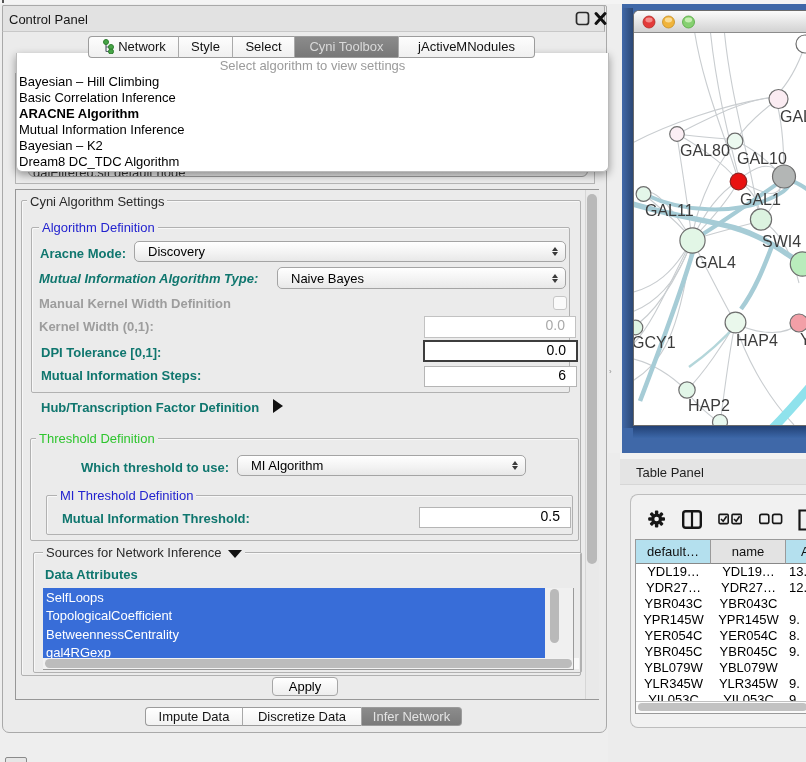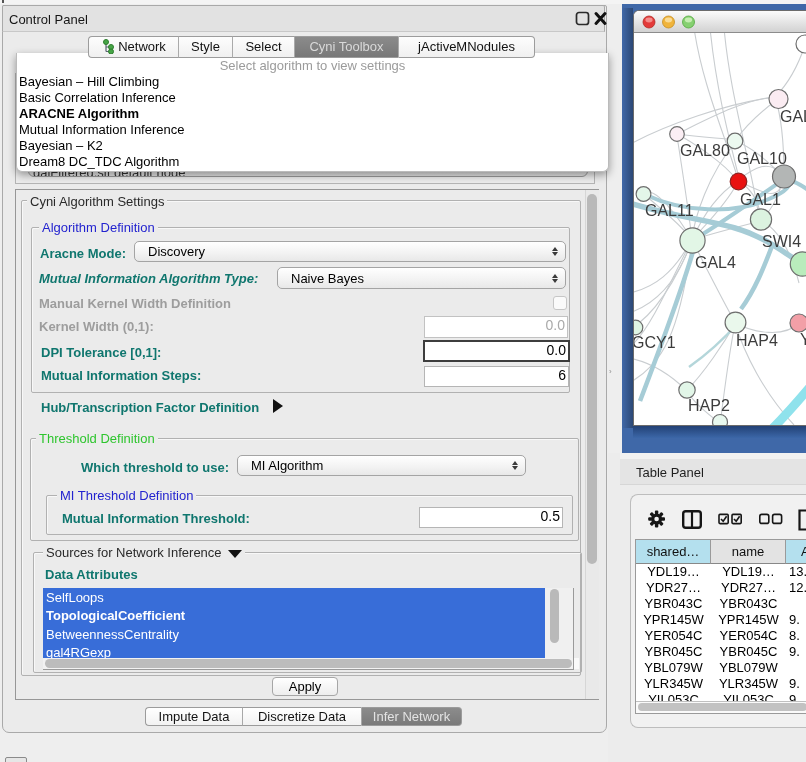--- a/index.html
+++ b/index.html
@@ -10,21 +10,21 @@
   .lbl{position:absolute;font-size:13px;color:#0f766e;white-space:nowrap;}
   .dis{color:#9d9d9d;font-weight:bold;}
   .combo{position:absolute;border:1px solid #a4a4a4;border-radius:5px;
      background:linear-gradient(#ffffff,#f2f2f2 60%,#e8e8e8);
      font-size:13px;color:#000;}
   .combo .ar{position:absolute;right:7px;top:0;bottom:0;display:flex;flex-direction:column;justify-content:center;gap:1px;}
   .combo .ar i{display:block;width:0;height:0;border-left:3px solid transparent;border-right:3px solid transparent;}
   .combo .ar i.up{border-bottom:4.5px solid #3a3a3a;}
   .combo .ar i.dn{border-top:4.5px solid #3a3a3a;}
   .tf{position:absolute;background:#fff;border:1px solid #b5b5b5;
-      font-size:14px;text-align:right;padding-right:2px;color:#000;}
+      font-size:14px;text-align:right;padding-right:10px;color:#000;}
   .fs{position:absolute;border:1px solid #b1b1b1;border-radius:2px;
       box-shadow:inset 1px 1px 0 rgba(255,255,255,.65);}
   .fslbl{position:absolute;font-size:13px;background:#ebebeb;padding:0 3px;white-space:nowrap;}
 </style>
 </head>
 <body>
 
 <div class="abs" style="left:0;top:0;width:806px;height:4px;background:#f4f4f4;"></div>
 <div class="abs" id="desktop" style="left:622px;top:4px;width:184px;height:449px;background:#3f68a8;"></div>
 <div class="abs" style="left:622px;top:8px;width:11px;height:420px;background:linear-gradient(90deg,#4068a8,#2c4875);"></div>
@@ -166,21 +166,21 @@
       <rect x="118.8" y="11.4" width="9" height="9" rx="2"></rect>
       <rect x="131.6" y="11.4" width="9" height="9" rx="2"></rect>
     </g>
 
     <path d="M 158.5 7.5 L 166.5 7.5 L 171.5 12.5 L 171.5 26.5 L 158.5 26.5 Z" fill="none" stroke="#161616" stroke-width="2.2"></path>
     <path d="M 166.5 7.5 L 166.5 12.5 L 171.5 12.5" fill="none" stroke="#161616" stroke-width="1.4"></path>
   </svg>
 </div>
 
 <div class="abs" id="ttable" style="left:635px;top:539px;width:171px;height:173px;border:1px solid #9a9a9a;border-right:none;background:#fff;overflow:hidden;">
-    <div style="position:absolute;left:0px;top:0;width:75px;height:24px;box-sizing:border-box;background:#b4e0ee;border-right:1px solid #9a9a9a;border-bottom:1px solid #888;font-size:13px;text-align:center;line-height:24px;color:#111;">shared…</div>
+    <div style="position:absolute;left:0px;top:0;width:75px;height:24px;box-sizing:border-box;background:#b4e0ee;border-right:1px solid #9a9a9a;border-bottom:1px solid #888;font-size:13px;text-align:center;line-height:24px;color:#111;">default…</div>
     <div style="position:absolute;left:75px;top:0;width:75px;height:24px;box-sizing:border-box;background:#e3e3e3;border-right:1px solid #9a9a9a;border-bottom:1px solid #888;font-size:13px;text-align:center;line-height:24px;color:#111;">name</div>
     <div style="position:absolute;left:150px;top:0;width:60px;height:24px;box-sizing:border-box;background:#b4e0ee;border-right:1px solid #9a9a9a;border-bottom:1px solid #888;font-size:13px;text-align:center;line-height:24px;color:#111;"></div>
     <div style="position:absolute;left:0;top:24px;width:75px;height:16px;font-size:13px;text-align:center;line-height:16px;">YDL19…</div>
     <div style="position:absolute;left:75px;top:24px;width:75px;height:16px;font-size:13px;text-align:center;line-height:16px;">YDL19…</div>
     <div style="position:absolute;left:153px;top:24px;width:60px;height:16px;font-size:13px;line-height:16px;">13.9</div>
     <div style="position:absolute;left:0;top:40px;width:75px;height:16px;font-size:13px;text-align:center;line-height:16px;">YDR27…</div>
     <div style="position:absolute;left:75px;top:40px;width:75px;height:16px;font-size:13px;text-align:center;line-height:16px;">YDR27…</div>
     <div style="position:absolute;left:153px;top:40px;width:60px;height:16px;font-size:13px;line-height:16px;">12.6</div>
     <div style="position:absolute;left:0;top:56px;width:75px;height:16px;font-size:13px;text-align:center;line-height:16px;">YBR043C</div>
     <div style="position:absolute;left:75px;top:56px;width:75px;height:16px;font-size:13px;text-align:center;line-height:16px;">YBR043C</div>
@@ -289,21 +289,21 @@
 <div class="fslbl" style="left:57px;top:488px;color:#2323cf;">MI Threshold Definition</div>
 <div class="lbl b" style="left:62px;top:511px;">Mutual Information Threshold:</div>
 <div class="tf" style="left:419px;top:507px;width:140px;height:19px;">0.5</div>
 
 <div class="fs" style="left:33px;top:552px;width:547px;height:119px;"></div>
 <div class="fslbl" style="left:43px;top:545px;color:#2a2a2a;">Sources for Network Inference <span style="display:inline-block;width:0;height:0;border-left:7px solid transparent;border-right:7px solid transparent;border-top:8px solid #111;vertical-align:middle;margin-left:3px;"></span></div>
 <div class="lbl b" style="left:45px;top:567px;">Data Attributes</div>
 
 <div class="abs" style="left:43px;top:588px;width:502px;height:71px;background:#386dd8;color:#fff;font-size:13px;overflow:hidden;">
   <div style="position:absolute;left:3px;top:2px;">SelfLoops</div>
-  <div style="position:absolute;left:3px;top:20px;font-weight:bold;">TopologicalCoefficient</div>
+  <div style="position:absolute;left:3px;top:20px;">TopologicalCoefficient</div>
   <div style="position:absolute;left:3px;top:38.5px;">BetweennessCentrality</div>
   <div style="position:absolute;left:3px;top:56.5px;">gal4RGexp</div>
 </div>
 <div class="abs" style="left:545px;top:588px;width:28px;height:70px;background:#f0f0f0;"></div>
 <div class="abs" style="left:550px;top:589px;width:9px;height:54px;background:#b9b9b9;border-radius:4.5px;"></div>
 <div class="abs" style="left:43px;top:658px;width:530px;height:11px;background:#f2f2f2;"></div>
 <div class="abs" style="left:45px;top:659px;width:527px;height:9px;background:#bcbcbc;border-radius:4.5px;"></div>
 <div class="abs" style="left:573px;top:588px;width:1px;height:81px;background:#9a9a9a;"></div>
 <div class="abs" style="left:43px;top:669px;width:531px;height:1px;background:#9a9a9a;"></div>
 <div class="abs" style="left:574px;top:658px;width:5px;height:11px;background:#fafafa;"></div>

